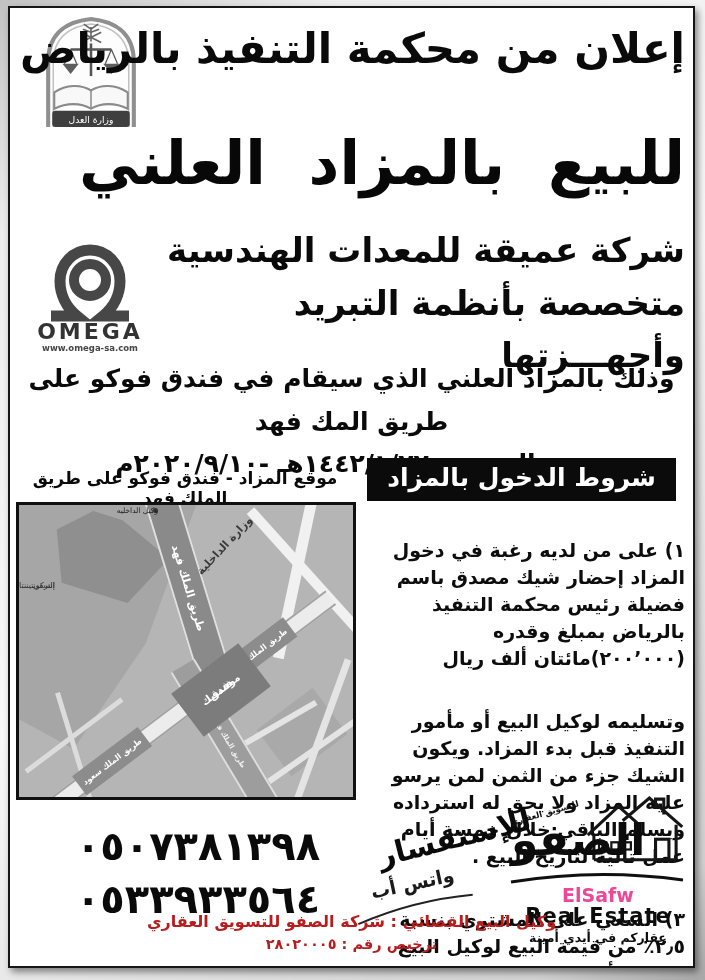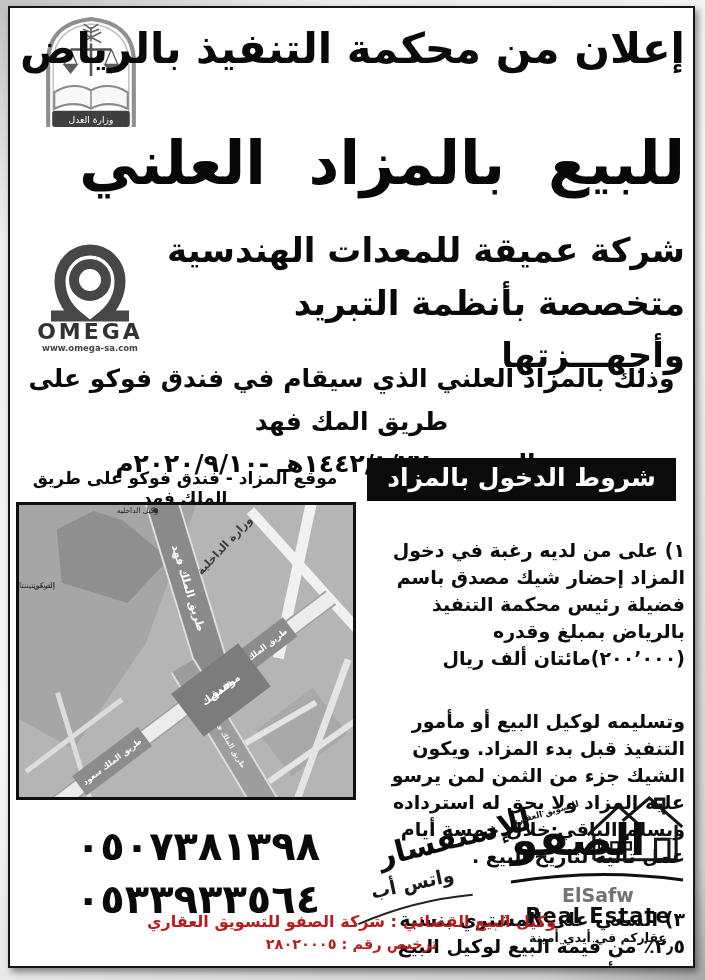--- a/index.html
+++ b/index.html
@@ -84,21 +84,21 @@
   .inq-small{position:absolute;left:22px;top:66px;transform:rotate(-12deg);font-size:19px;font-weight:600;
              direction:rtl;white-space:nowrap;color:#1a1a1a;}
   .inq-swash{position:absolute;left:2px;top:92px;transform:rotate(-12deg);}
 
   .elsafw{position:absolute;right:6px;top:786px;width:178px;height:152px;}
   .es-house{position:absolute;right:0;top:0;width:104px;height:74px;}
   .es-tag{position:absolute;left:0;top:14px;font-size:8.5px;font-weight:700;transform:rotate(-16deg);
           direction:rtl;color:#111;}
   .es-name{position:absolute;left:2px;top:20px;font-size:44px;font-weight:900;direction:rtl;color:#0c0c0c;}
   .es-swoosh{position:absolute;left:0;top:76px;}
-  .es-en1{position:absolute;top:90px;width:100%;text-align:center;font-size:19px;font-weight:900;color:#737373;}
+  .es-en1{position:absolute;top:90px;width:100%;text-align:center;font-size:19px;font-weight:900;color:#ec4899;}
   .es-en2{position:absolute;top:110px;width:100%;text-align:center;font-size:21px;font-weight:900;
           letter-spacing:1px;color:#0c0c0c;}
   .es-slogan{position:absolute;top:136px;width:100%;text-align:center;font-size:12.5px;font-weight:800;
              direction:rtl;color:#0c0c0c;}
 
   
   .footer{position:absolute;left:0;right:0;top:904px;text-align:center;direction:rtl;font-weight:700;color:#b91c1c;}
   .f1{font-size:16px;}
   .f2{font-size:14.5px;margin-top:5px;}
 </style>

